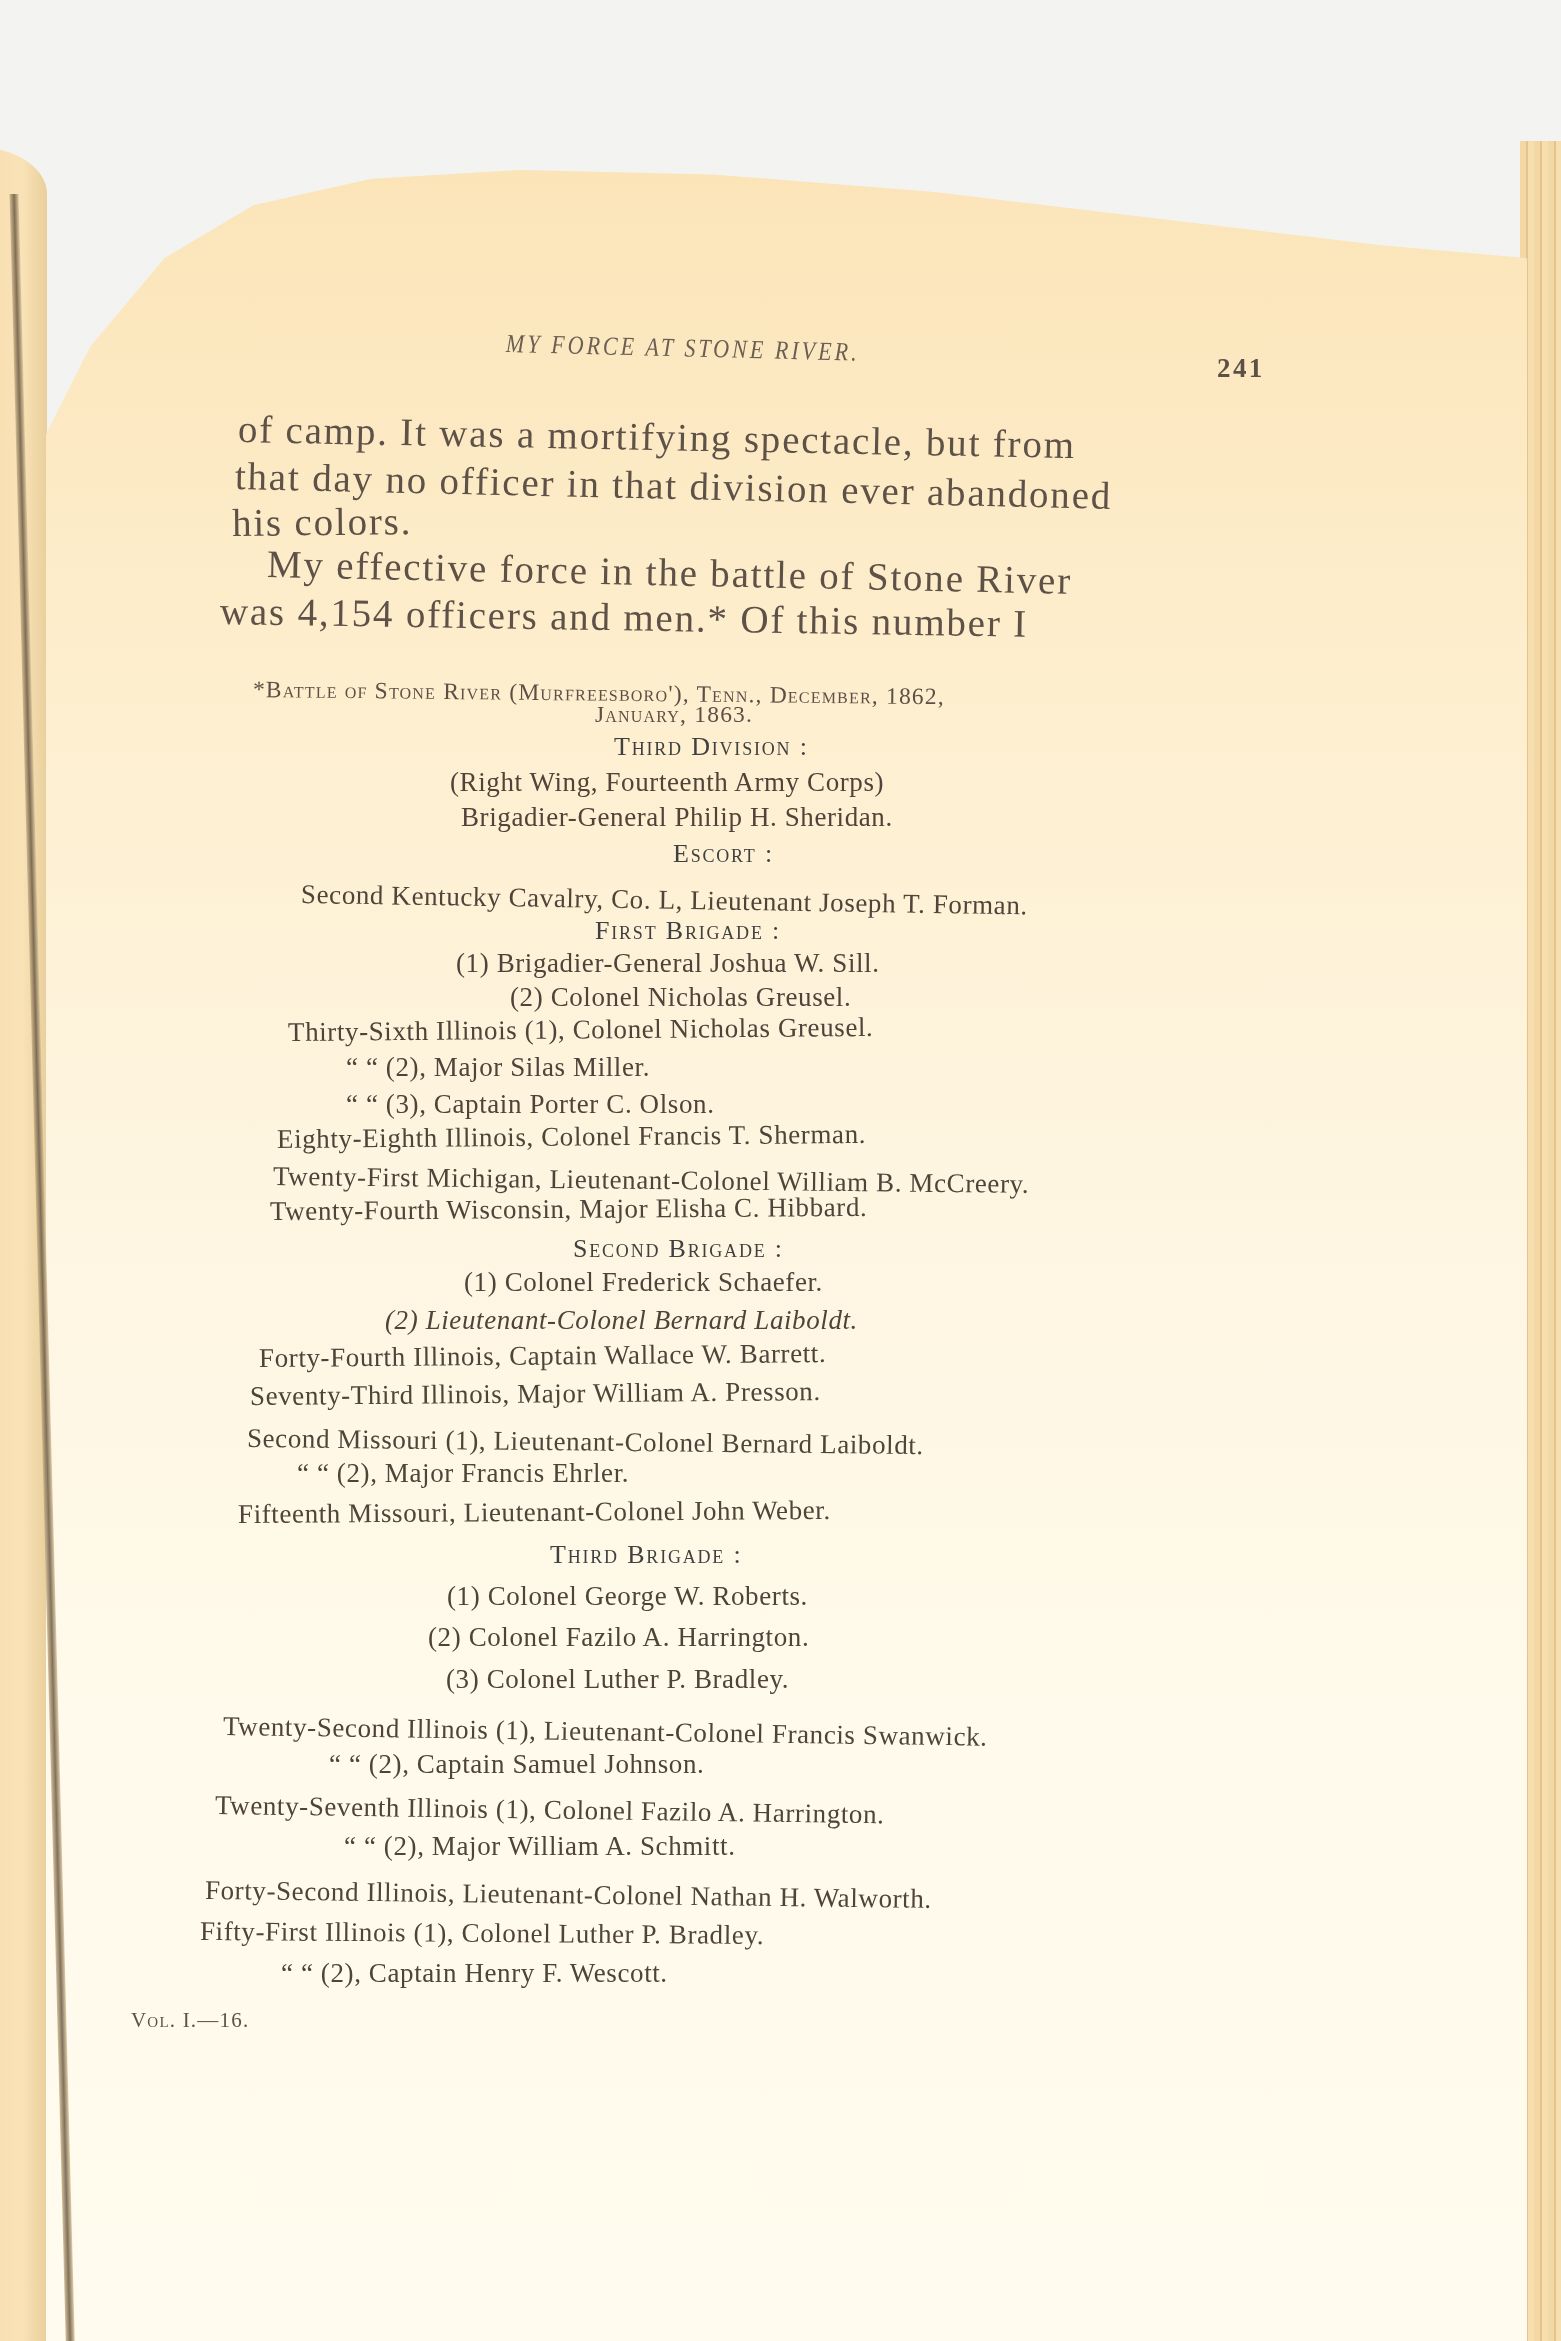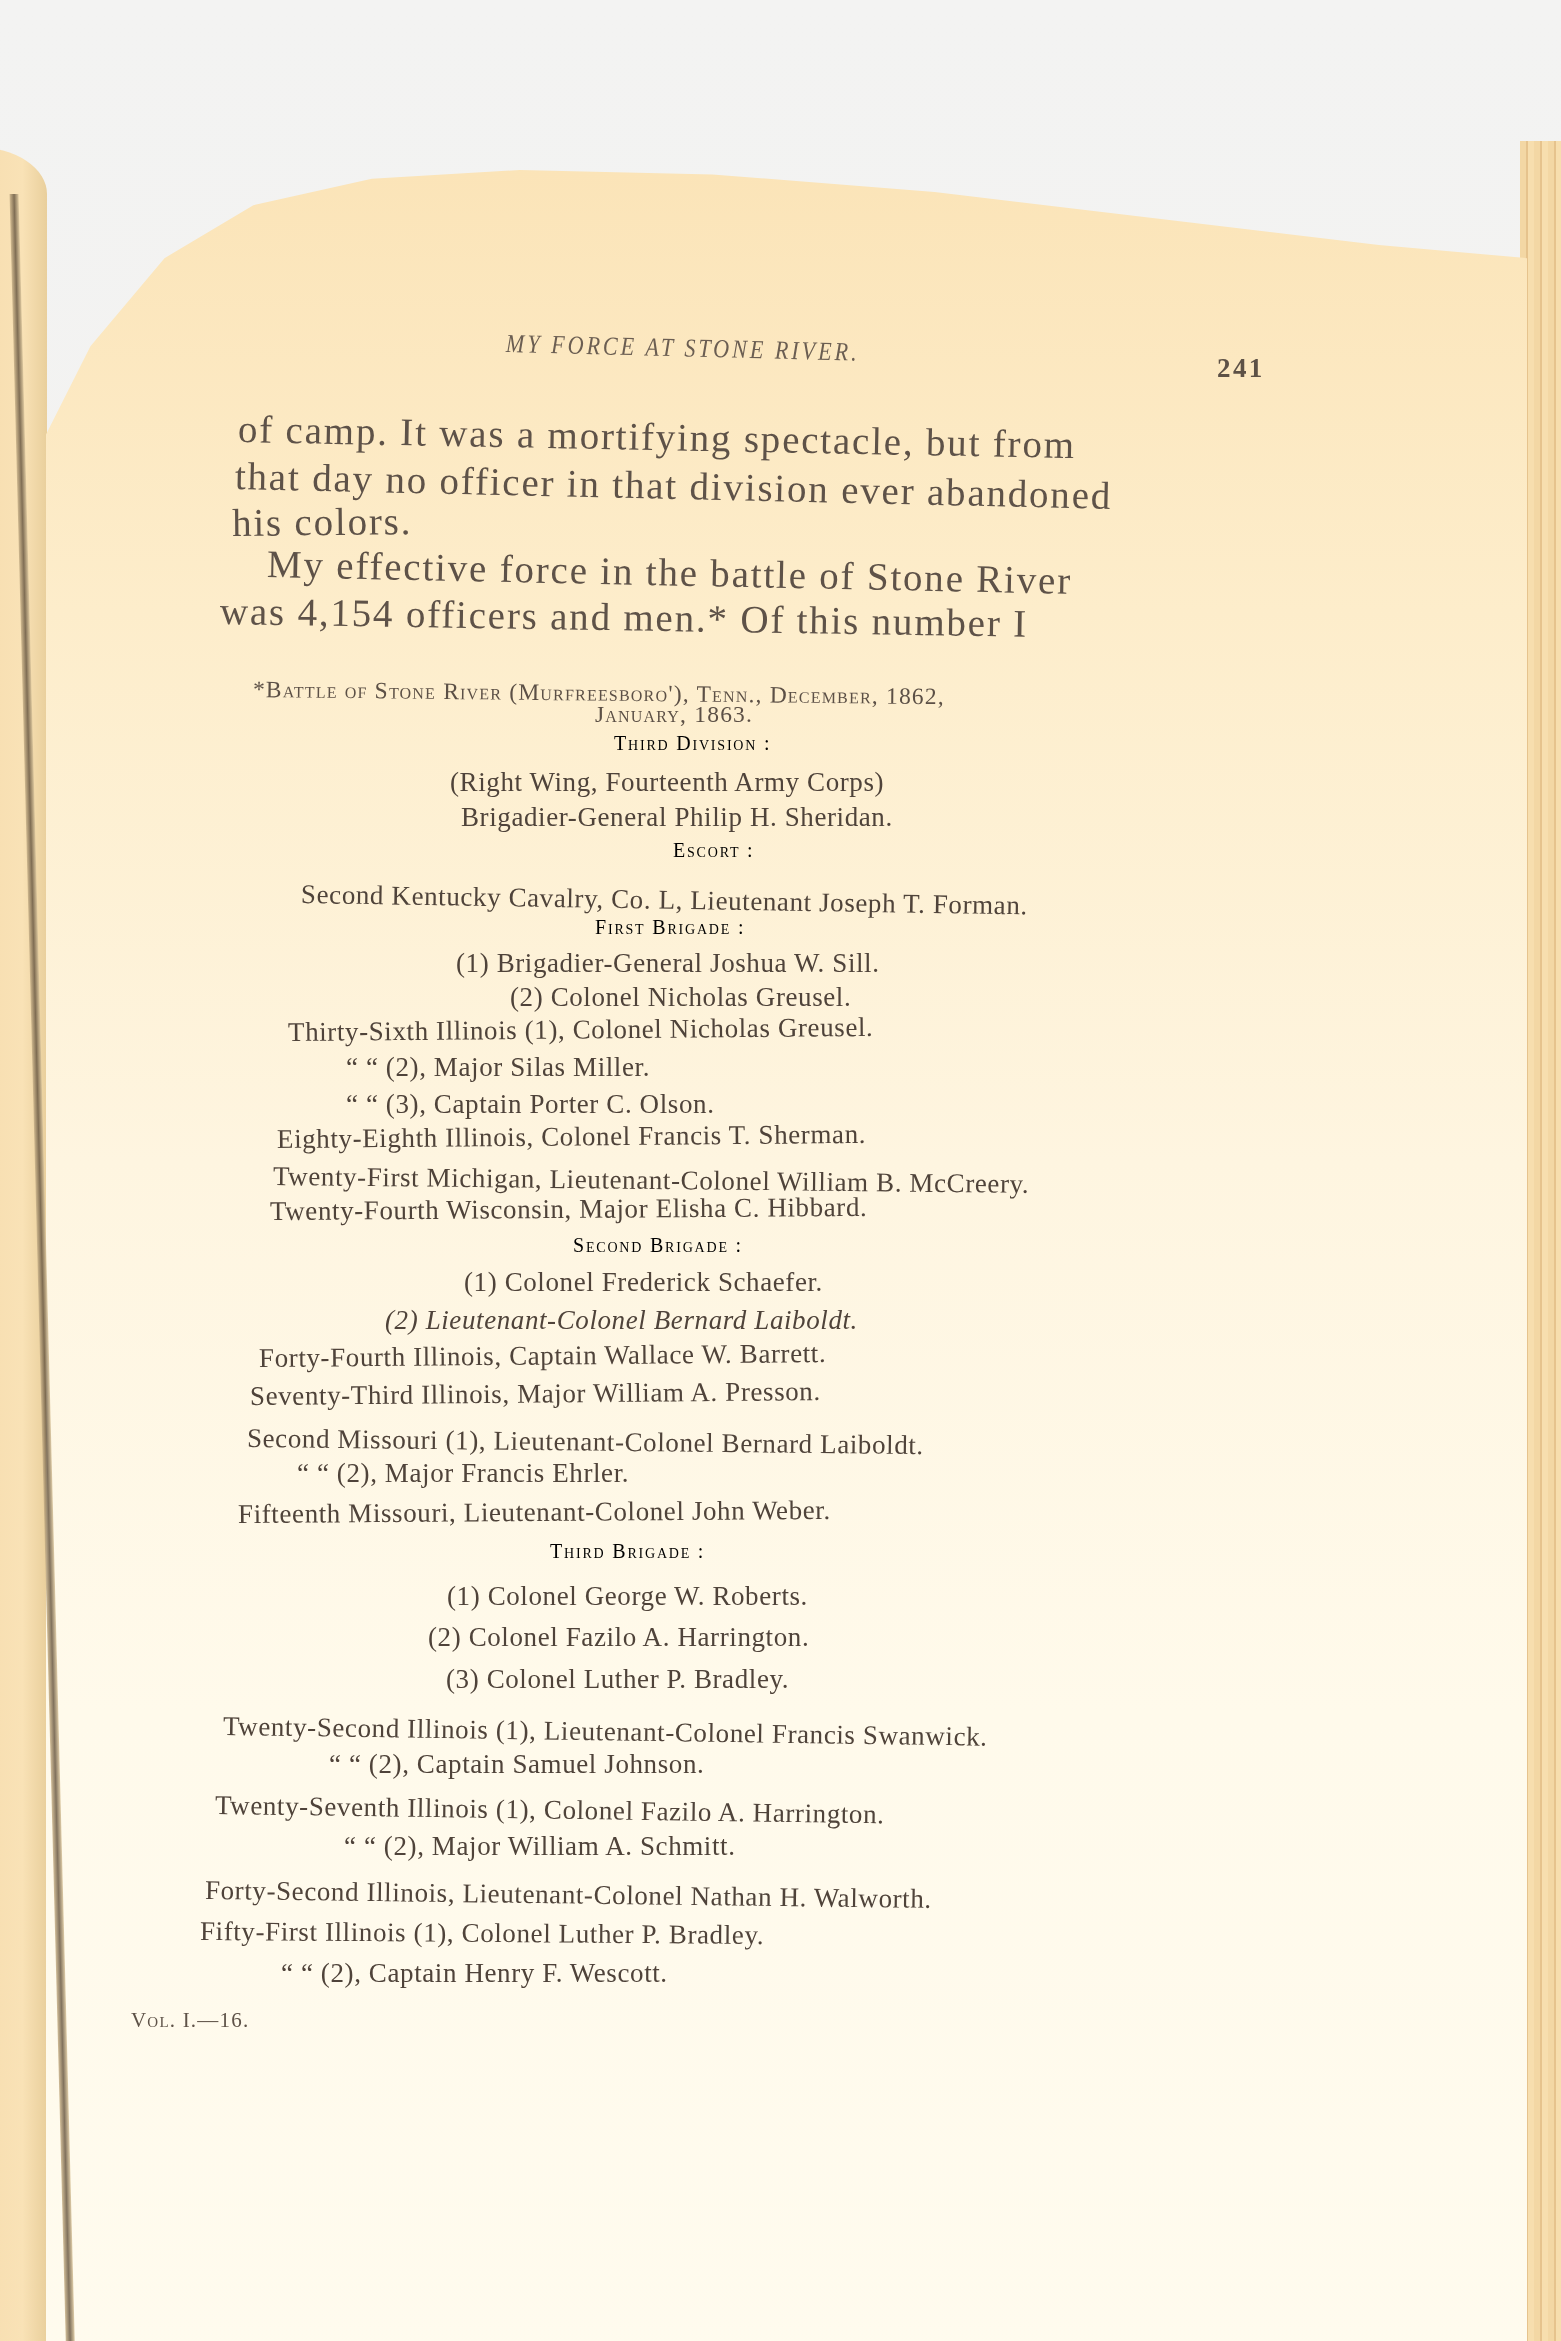--- a/index.html
+++ b/index.html
@@ -35,21 +35,21 @@
     background:repeating-linear-gradient(90deg,#f3d7a4 0 5.9px,#e6c38d 5.9px 8.2px,#f7deae 8.2px 14px);
   }
   .text { position:absolute; color:#4e4237; white-space:nowrap; }
   .running-head {
     left:506px; top:329px; font-size:26px; font-style:italic; letter-spacing:3.5px;
     color:#6b5e52; transform:scaleX(0.85) rotate(1.2deg); transform-origin:left center;
   }
   .folio { left:1217px; top:353px; font-size:27px; color:#5d5146; letter-spacing:2.4px;font-weight:bold; }
   .body-line { font-size:39px; color:#5e5248; letter-spacing:1.8px; }
   .fn-title { font-size:23.5px; letter-spacing:1.2px; color:#5c5046; font-variant:small-caps; }
-  .fn-head { font-size:20px; letter-spacing:1.8px; color:#000000; font-variant:small-caps; }
+  .fn-head { font-size:26px; letter-spacing:1.8px; color:#404040; font-variant:small-caps; }
   .fn-line { font-size:27px; letter-spacing:0.6px; color:#4f433a; }
   .vol { left:131px; top:2008px; font-size:21px; color:#5e5248; font-variant:small-caps; letter-spacing:1.2px; }
 </style>
 </head>
 <body>
 
 <div class="backdrop"></div>
 <div class="left-page"></div>
 <div class="page-stack"></div>
 <div class="page"></div>

